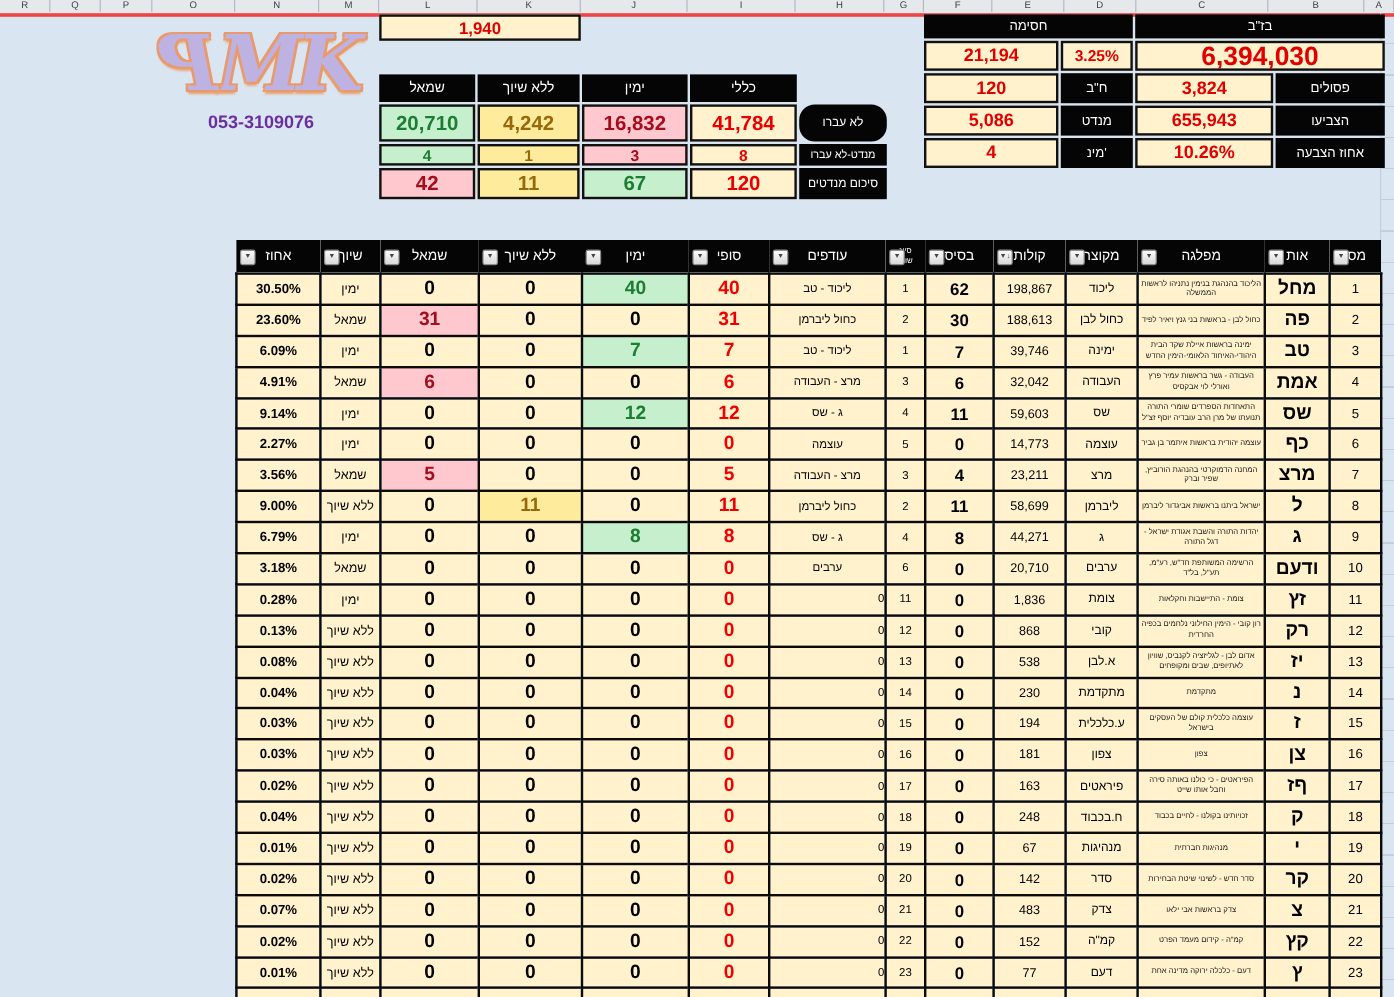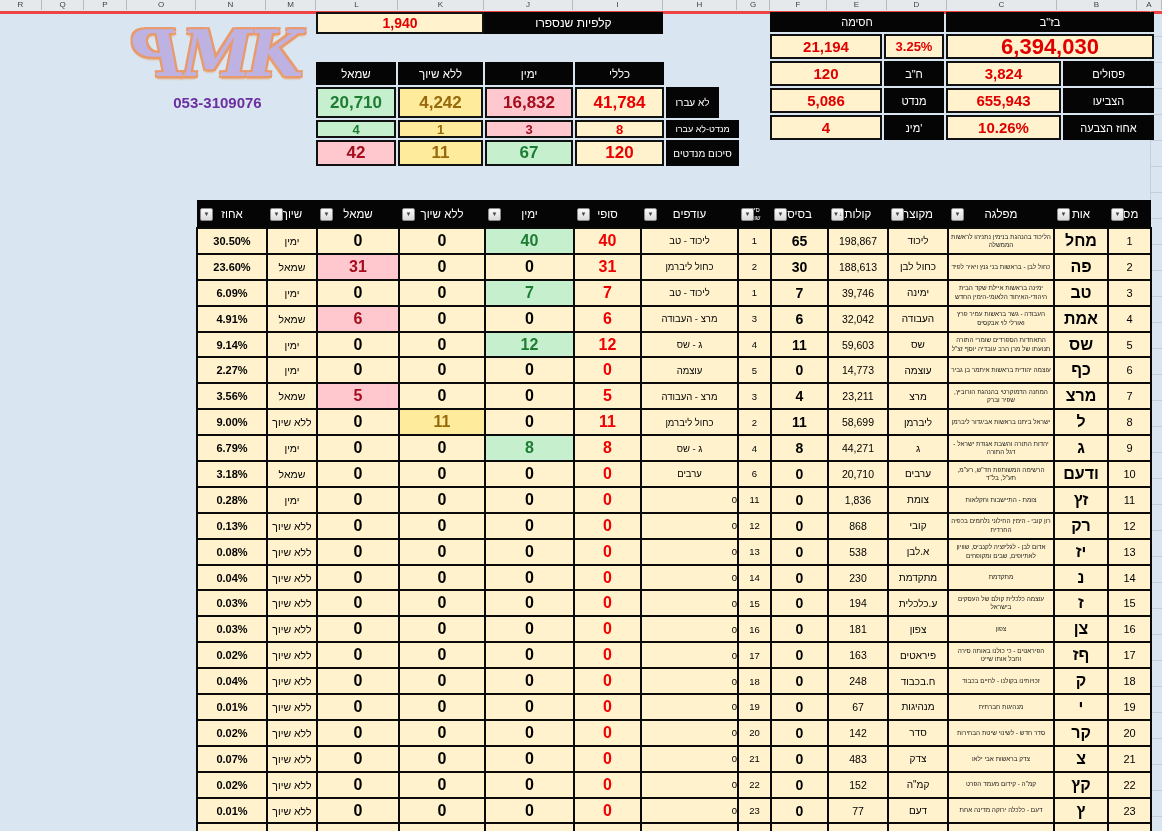--- a/index.html
+++ b/index.html
@@ -69,21 +69,20 @@
 </head>
 <body>
 
 <div id="sheet">
   <div id="colstrip" class="abs"><div class="cletter" style="width: 42px;">R</div><div class="cletter" style="width: 42px;">Q</div><div class="cletter" style="width: 43px;">P</div><div class="cletter" style="width: 69px;">O</div><div class="cletter" style="width: 70px;">N</div><div class="cletter" style="width: 50px;">M</div><div class="cletter" style="width: 82px;">L</div><div class="cletter" style="width: 86px;">K</div><div class="cletter" style="width: 89px;">J</div><div class="cletter" style="width: 90px;">I</div><div class="cletter" style="width: 74px;">H</div><div class="cletter" style="width: 33px;">G</div><div class="cletter" style="width: 57px;">F</div><div class="cletter" style="width: 60px;">E</div><div class="cletter" style="width: 60px;">D</div><div class="cletter" style="width: 110px;">C</div><div class="cletter" style="width: 80px;">B</div><div class="cletter" style="width: 25px;">A</div></div>
   <div id="gridstrip" class="abs"></div>
 
   <div id="logo" class="abs"><span class="flip">P</span>MK</div>
   <div id="phone" class="abs">053-3109076</div>
 
-  <div id="ballotsHdr" class="abs blk">קלפיות שנספרו</div>
   <div id="ballotsVal" class="abs val">1,940</div>
 
   <div id="summary" class="abs">
       <div class="row" style="height: 20px;">
         <div class="blk lab" style="width: 174px;">חסימה</div>
         <div class="blk lab" style="width: 208px;">בז"ב</div>
       </div>
       <div class="row" style="height: 25px;">
         <div class="val v" style="width: 112px;">21,194</div>
         <div class="val v" style="width: 60px; font-size: 13px;">3.25%</div>
@@ -114,21 +113,21 @@
         <div class="blk h" style="width: 85px;">ללא שיוך</div>
         <div class="blk h" style="width: 88px;">ימין</div>
         <div class="blk h" style="width: 89px;">כללי</div>
         <div style="width: 73px;"></div>
       </div>
       <div class="row" style="height: 31px;">
         <div class="cell cGreen" style="width: 80px; font-size: 17px;">20,710</div>
         <div class="cell cYellow" style="width: 85px; font-size: 17px;">4,242</div>
         <div class="cell cPink" style="width: 88px; font-size: 17px;">16,832</div>
         <div class="cell cTotal" style="width: 89px; font-size: 17px;">41,784</div>
-        <div class="blk" style="width: 53px; font-size: 10px;">לא עברו</div>
+        <div class="blk" style="width: 73px; font-size: 10px; border-radius: 13px;">לא עברו</div>
       </div>
       <div class="row" style="height: 18px;">
         <div class="cell cGreen" style="width: 80px; font-size: 13px;">4</div>
         <div class="cell cYellow" style="width: 85px; font-size: 13px;">1</div>
         <div class="cell cPink" style="width: 88px; font-size: 13px;">3</div>
         <div class="cell cTotal" style="width: 89px; font-size: 13px;">8</div>
         <div class="blk" style="width: 73px; font-size: 9px;">מנדט-לא עברו</div>
       </div>
       <div class="row" style="height: 26px;">
         <div class="cell cPink" style="width: 80px; font-size: 17px;">42</div>
@@ -178,21 +177,21 @@
             <th><span>אחוז</span><button class="ddbtn">▼</button></th>
           </tr>
         </thead>
       <tbody id="tbody">
           <tr>
             <td class="c-num">1</td>
             <td class="c-letter">מחל</td>
             <td class="c-party">הליכוד בהנהגת בנימין נתניהו לראשות הממשלה</td>
             <td class="c-short">ליכוד</td>
             <td class="c-votes">198,867</td>
-            <td class="c-base">65</td>
+            <td class="c-base">62</td>
             <td class="c-cls">1</td>
             <td class="c-surplus">ליכוד - טב</td>
             <td class="c-final">40</td>
             <td class="c-bloc cGreen">40</td>
             <td class="c-bloc">0</td>
             <td class="c-bloc">0</td>
             <td class="c-assoc">ימין</td>
             <td class="c-pct">30.50%</td>
           </tr>
           <tr>

